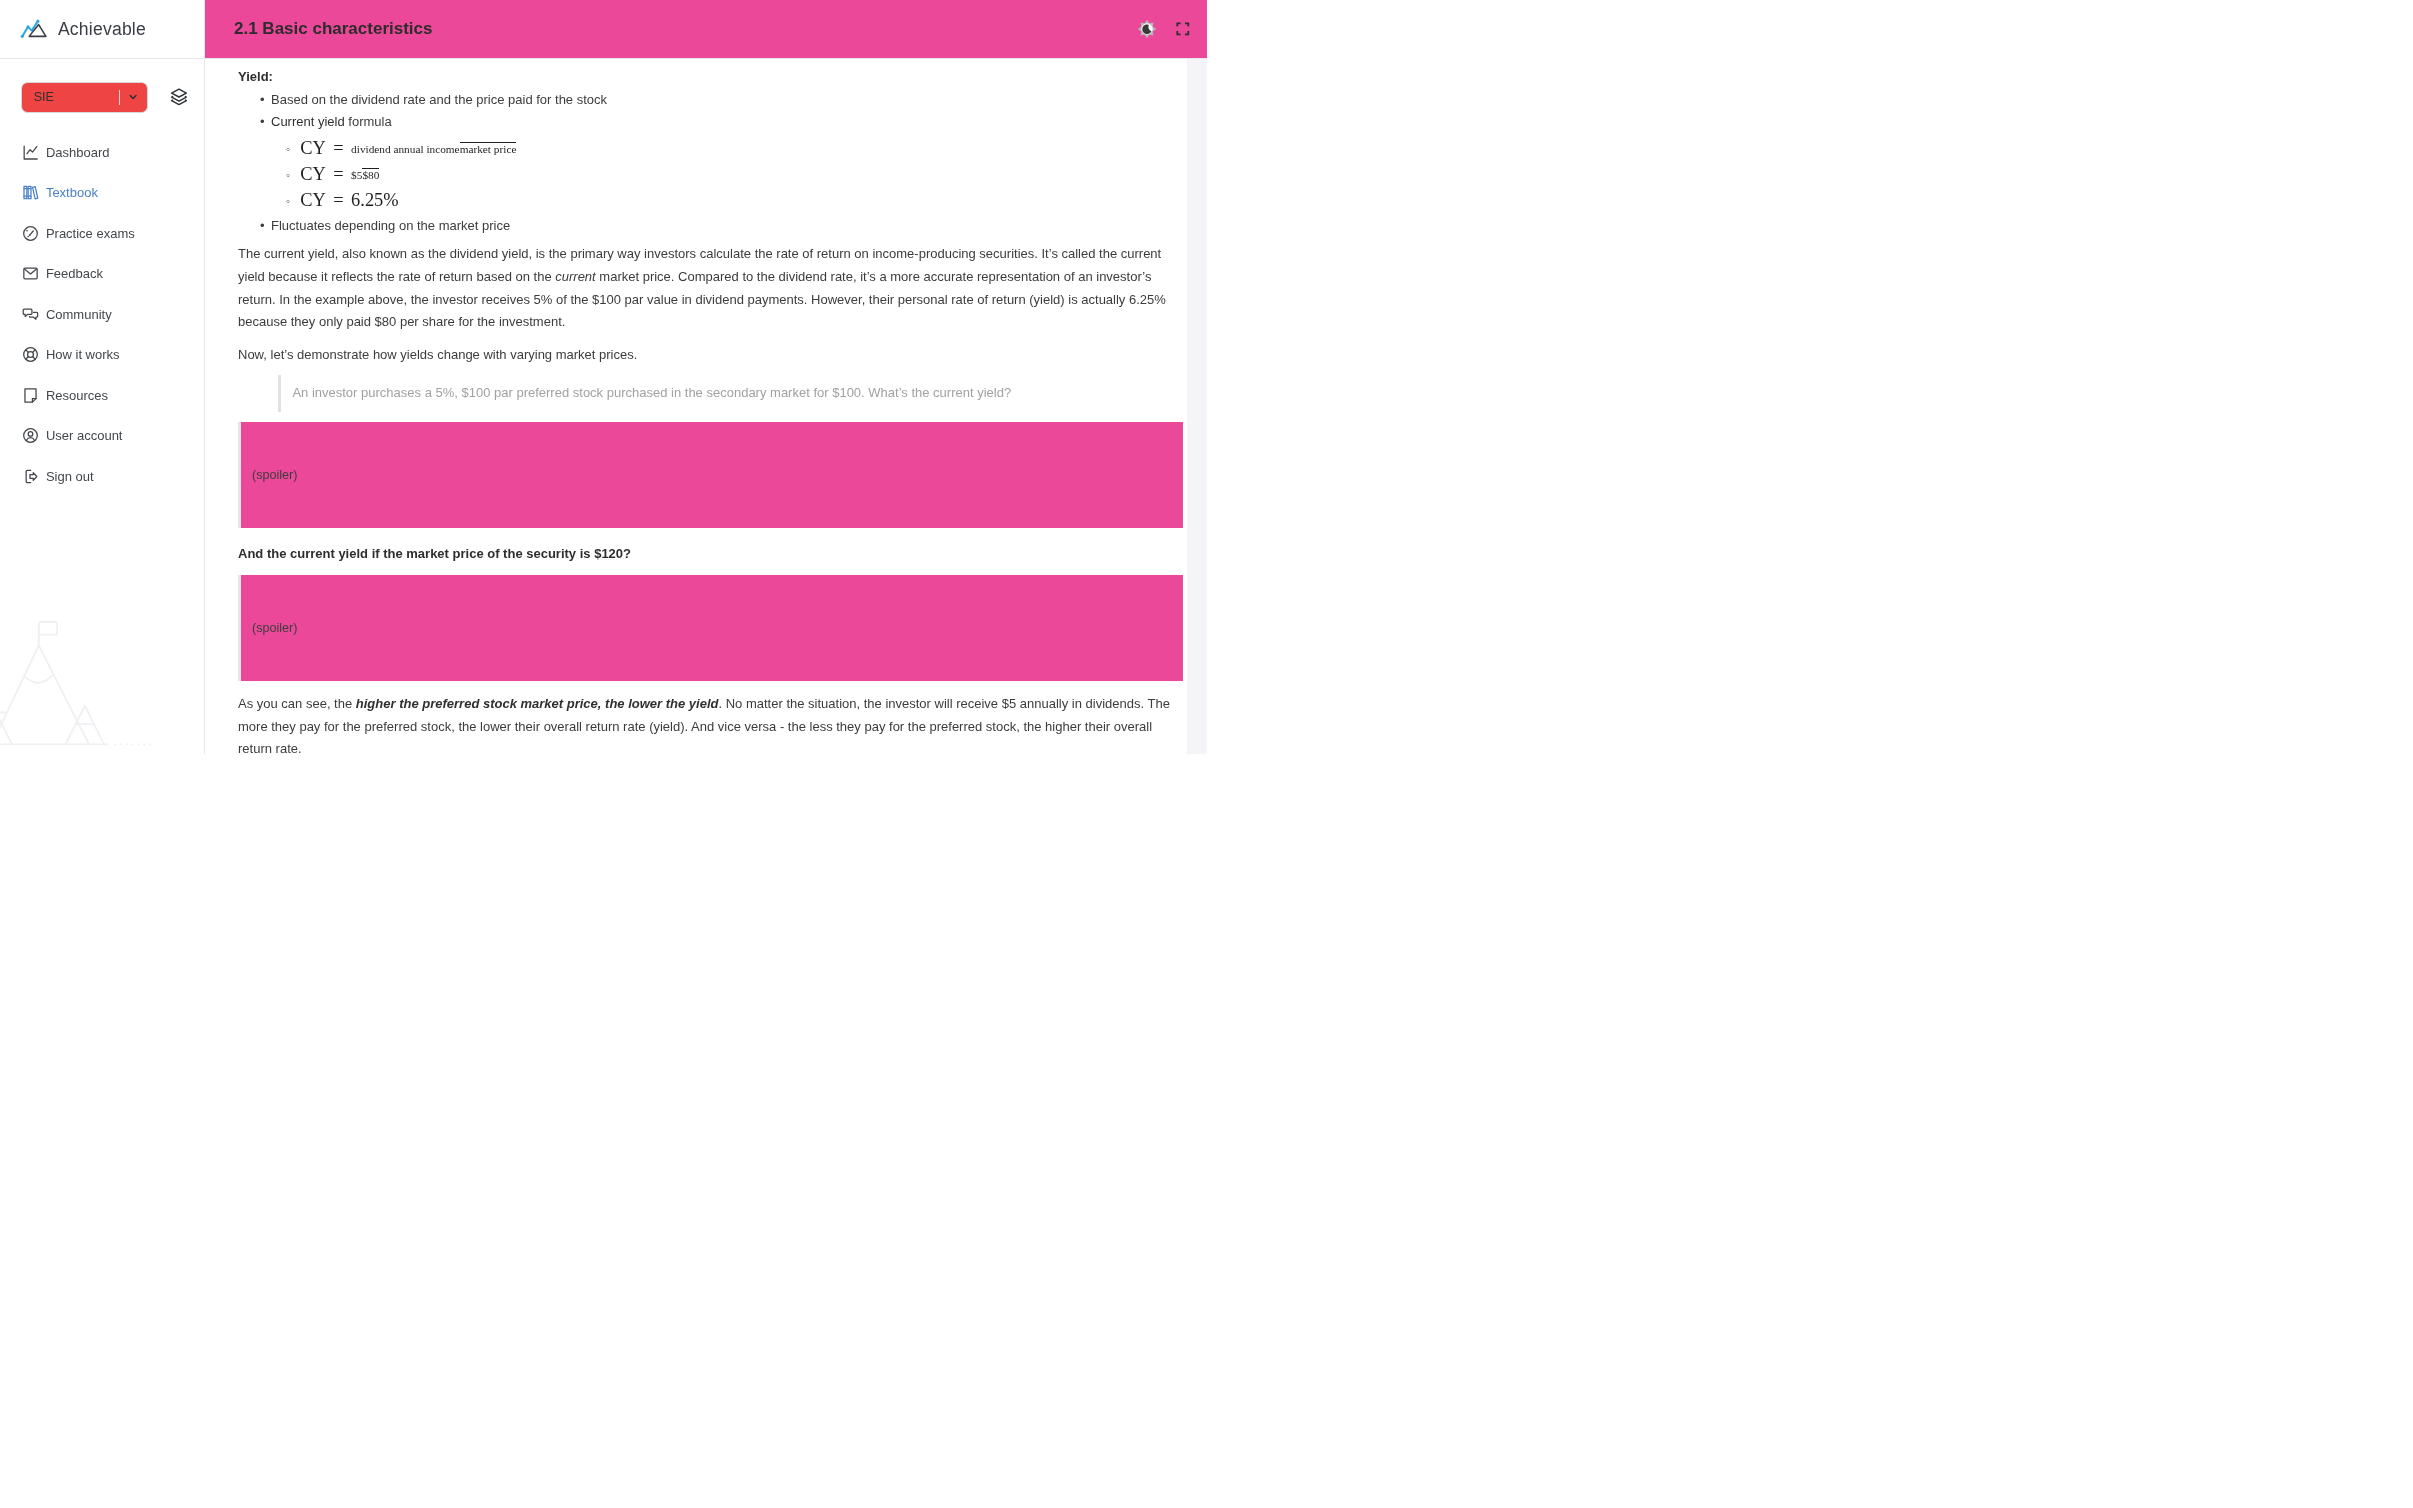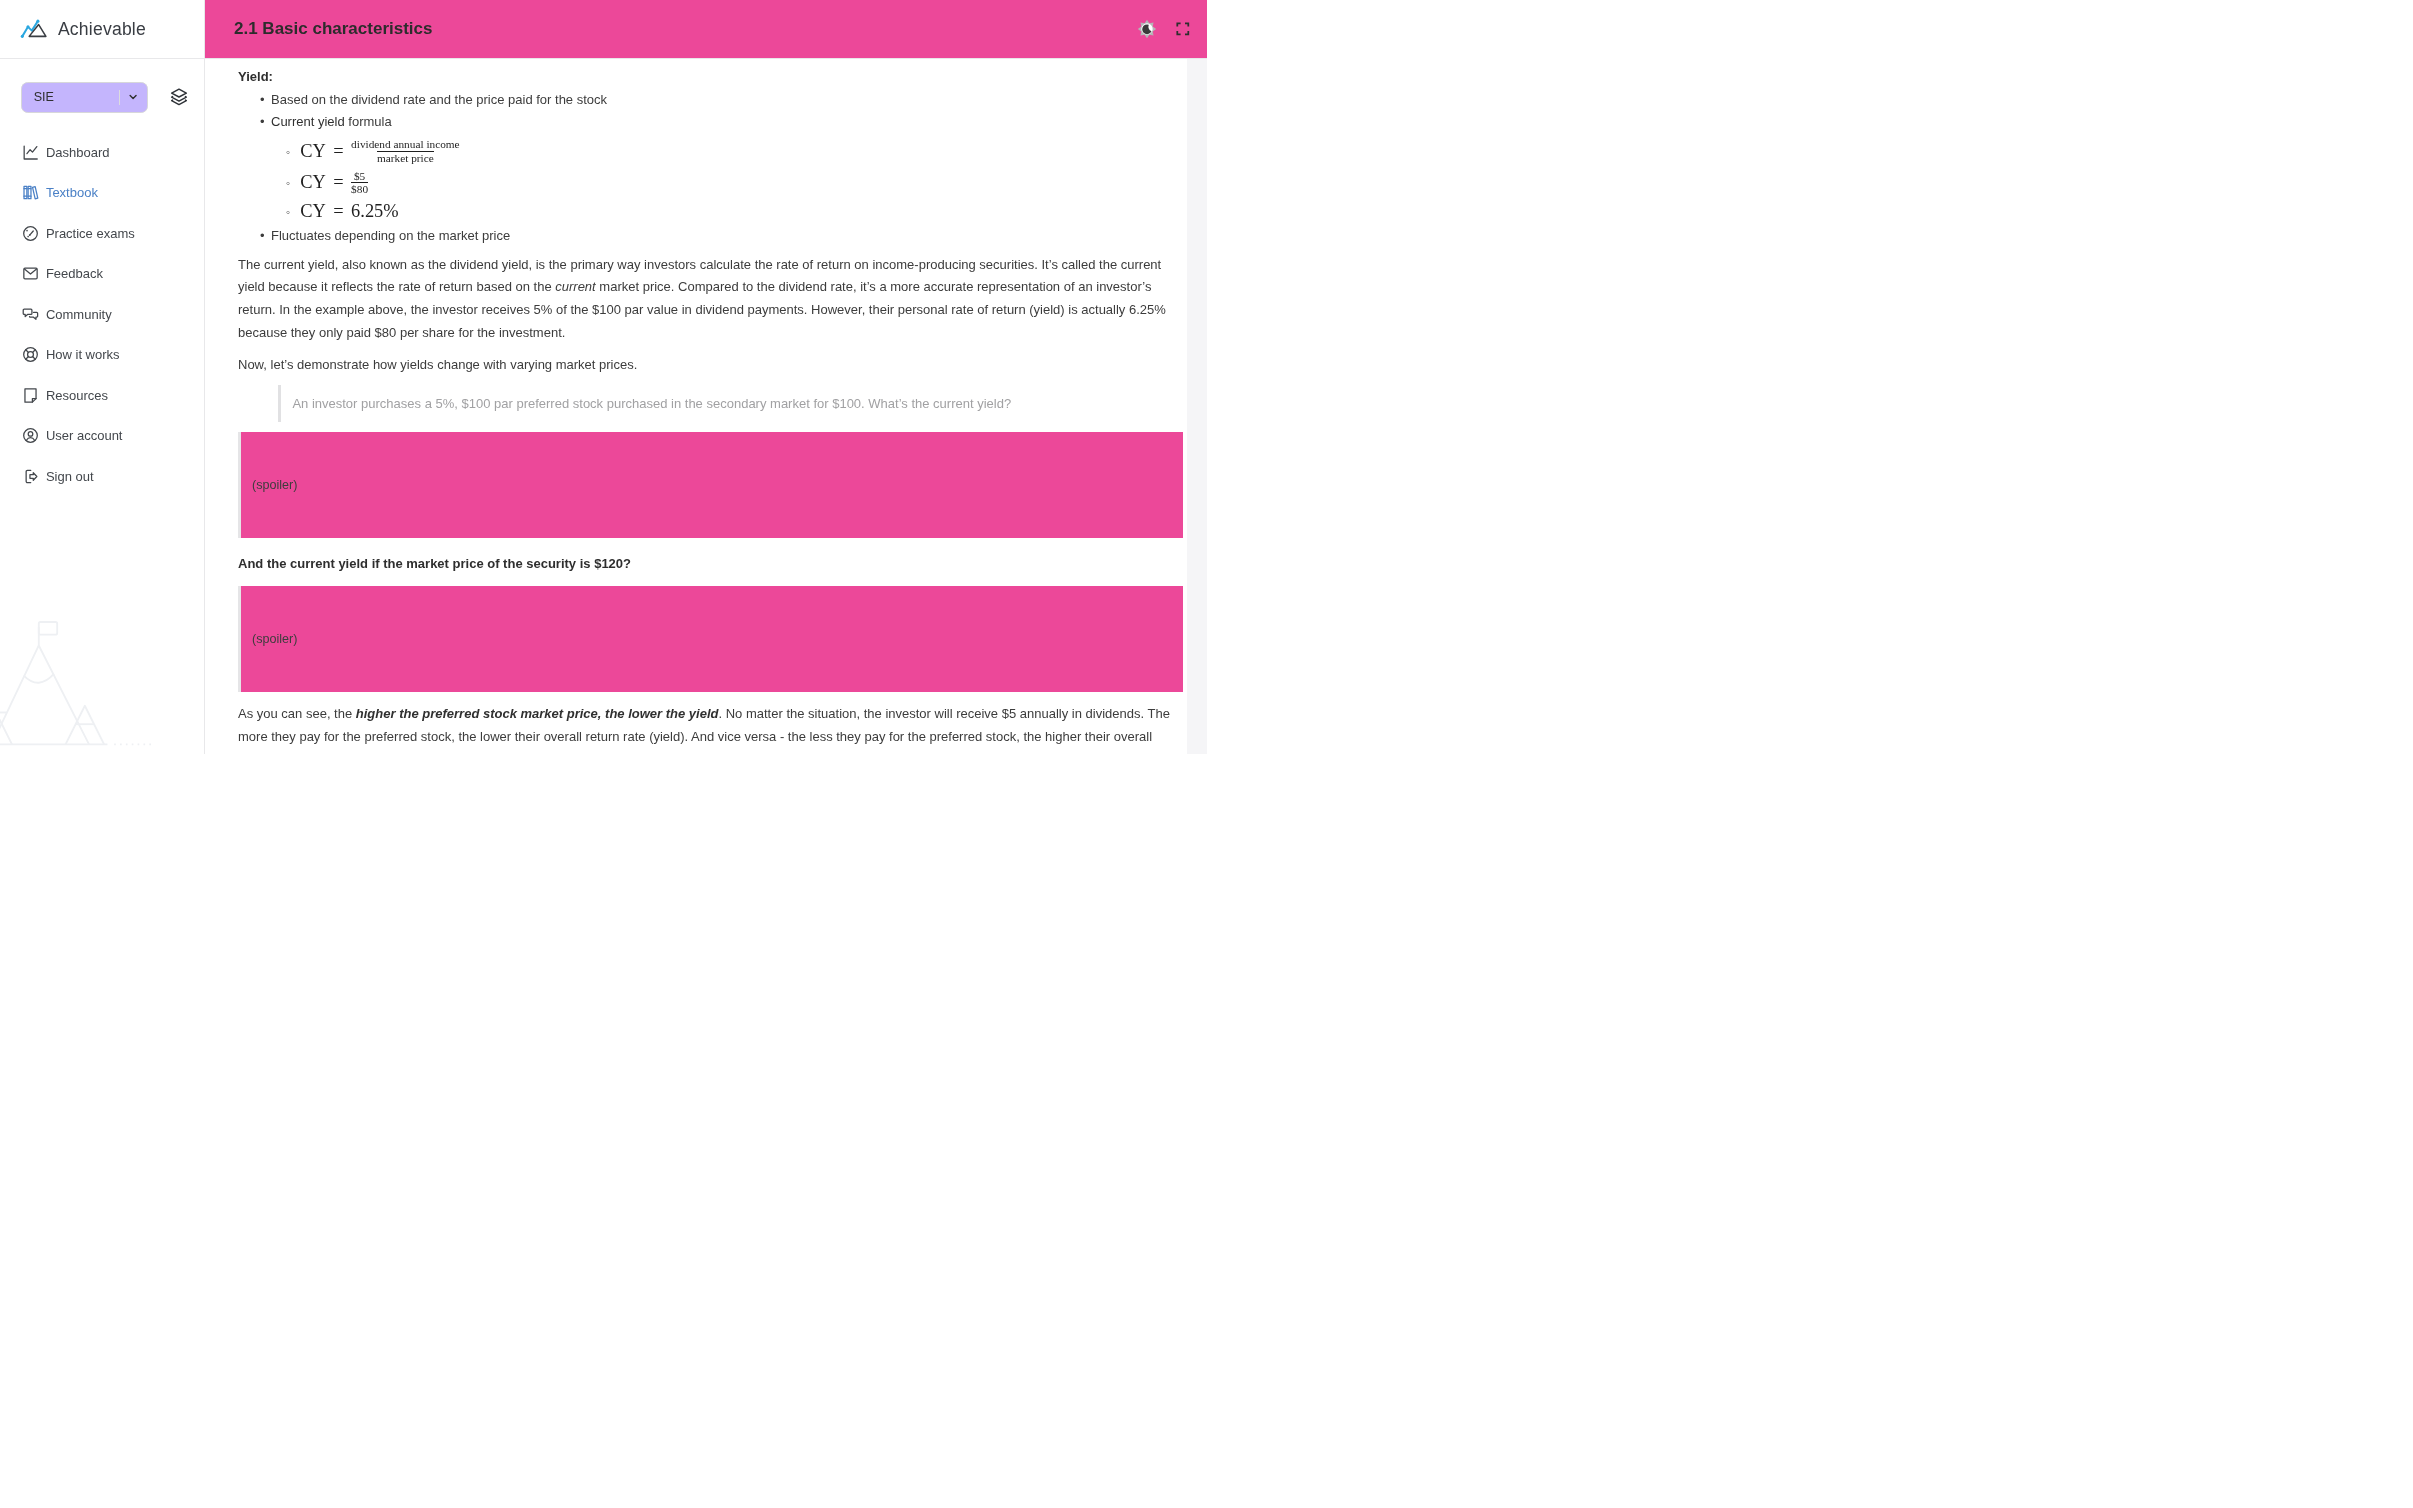--- a/index.html
+++ b/index.html
@@ -19,21 +19,21 @@
   .logo-row {
     height:59px; display:flex; align-items:center; padding-left:20px;
     border-bottom:0.8px solid #e8e8ea; cursor:pointer;
   }
   .logo-text { margin-left:5.9px; font-size:17.6px; color:#393d43; letter-spacing:0.2px; }
 
   .course-row { margin:22.6px 0 0 21px; display:flex; align-items:center; }
   .course-select {
     width:127px; height:31px; border:0.8px solid #d7d7da; border-radius:6.7px;
     display:flex; align-items:center; justify-content:space-between;
-    padding:0 6.7px 0 11.7px; cursor:pointer; background:#c4b5fd;
+    padding:0 6.7px 0 11.7px; cursor:pointer; background:#ef4444;
   }
   .course-value { font-size:12.6px; color:#2f2f2f; }
   .sel-right { display:flex; align-items:center; }
   .sel-divider { width:0.8px; height:15px; background:#dcdcde; margin-right:5.9px; }
   .layers-btn { margin-left:20px; cursor:pointer; display:flex; }
 
   .nav { margin-top:28px; }
   .nav-item {
     height:23.5px; margin-bottom:17px; display:flex; align-items:center;
     padding-left:21px; font-size:13px; color:#43474c; cursor:pointer;
@@ -69,21 +69,21 @@
   .formula-row {
     display:flex; align-items:center; margin:5px 0 0 48px;
     font-family:"Liberation Serif", serif; color:#1f1f1f;
   }
   .formula-row::before {
     content:"\25E6"; font-family:"Liberation Sans", sans-serif;
     font-size:11.7px; color:#4a4a4a; margin-right:10px;
   }
   .f-lhs, .f-eq, .f-rhs { font-size:18.4px; }
   .f-eq { margin:0 7.5px; }
-  .frac { display:inline-flex; flex-direction:column; align-items:center; font-size:11.3px; line-height:12.6px; }
+  .frac { display:inline-flex; flex-direction:row; align-items:center; font-size:11.3px; line-height:12.6px; }
   .frac .den { border-top:0.8px solid #1f1f1f; }
 
   .para { margin:6.7px 0 0; max-width:949px; font-size:13px; line-height:22.6px; color:#3c3c3c; }
   #para1 { margin-top:6.7px; }
   #para2 { margin-top:10px; }
   #para3 { margin-top:11.7px; }
 
   .seg-bold { font-weight:normal; color:#303030; }
   .seg-italic { font-style:italic; }
   .seg-bolditalic { font-weight:bold; font-style:italic; color:#303030; }

